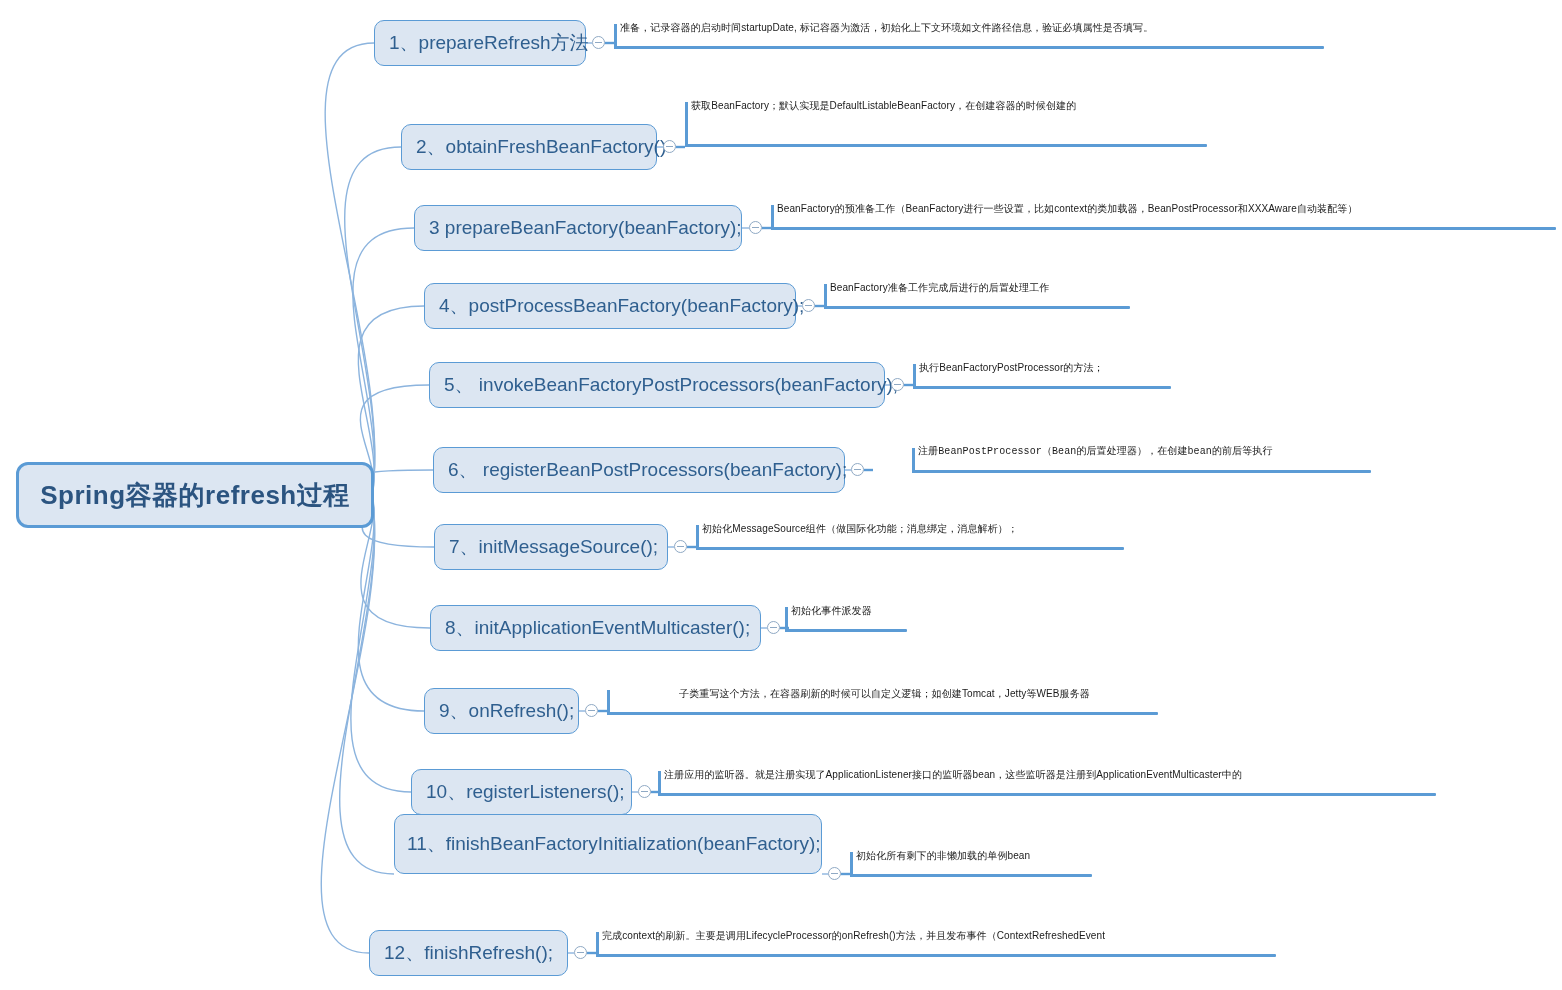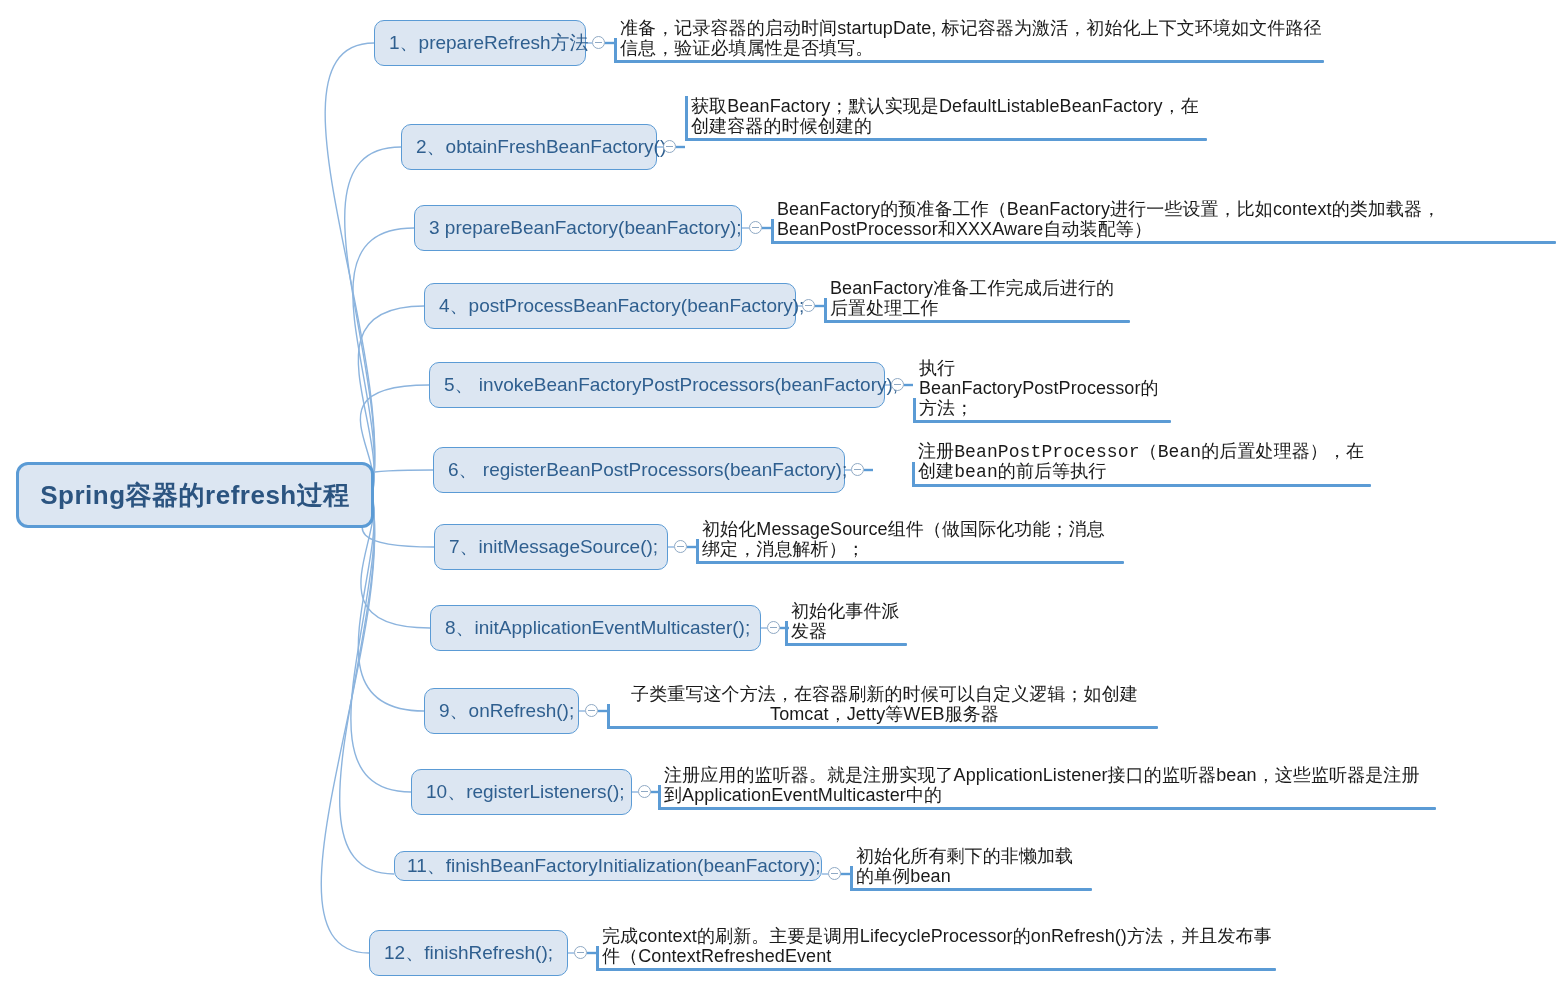--- a/index.html
+++ b/index.html
@@ -84,24 +84,24 @@
     height: 1.3px;
     background: #8fa9c4;
   }
 
   
   .annot {
     position: absolute;
     box-sizing: border-box;
   }
   .annot .annot-text {
-    font-size: 18px;
+    font-size: 10px;
     color: #1a1a1a;
     line-height: 20px;
-    padding: 0 2px 2px 6px;
+    padding: 0 2px 8px 6px;
     white-space: normal;
     letter-spacing: 0.1px;
   }
   .annot .annot-rule {
     height: 3px;
     background: #5b9bd5;
     border-radius: 1px;
     width: 100%;
   }
   .annot .annot-cap {
@@ -244,21 +244,21 @@
       </div>
       <div class="topic" style="left: 411px; top: 769px; width: 221px; height: 46px;">
         <span>10、registerListeners();</span>
       </div>
       <div class="toggle" style="left: 638px; top: 785px;"></div>
       <div class="annot" style="left: 658px; top: 765px; width: 778px;">
         <div class="annot-text" style="min-height: 20px;">注册应用的监听器。就是注册实现了ApplicationListener接口的监听器bean，这些监听器是注册到ApplicationEventMulticaster中的</div>
         <div class="annot-rule"></div>
         <div class="annot-cap" style="height: 25px;"></div>
       </div>
-      <div class="topic" style="left: 394px; top: 851px; width: 428px; height: 30px; padding-left: 12px;">
+      <div class="topic" style="left: 394px; top: 814px; width: 428px; height: 60px; padding-left: 12px;">
         <span>11、finishBeanFactoryInitialization(beanFactory);</span>
       </div>
       <div class="toggle" style="left: 828px; top: 867px;"></div>
       <div class="annot" style="left: 850px; top: 846px; width: 242px;">
         <div class="annot-text" style="min-height: 20px;">初始化所有剩下的非懒加载的单例bean</div>
         <div class="annot-rule"></div>
         <div class="annot-cap" style="height: 25px;"></div>
       </div>
       <div class="topic" style="left: 369px; top: 930px; width: 199px; height: 46px; justify-content: flex-end;">
         <span>12、finishRefresh();</span>

